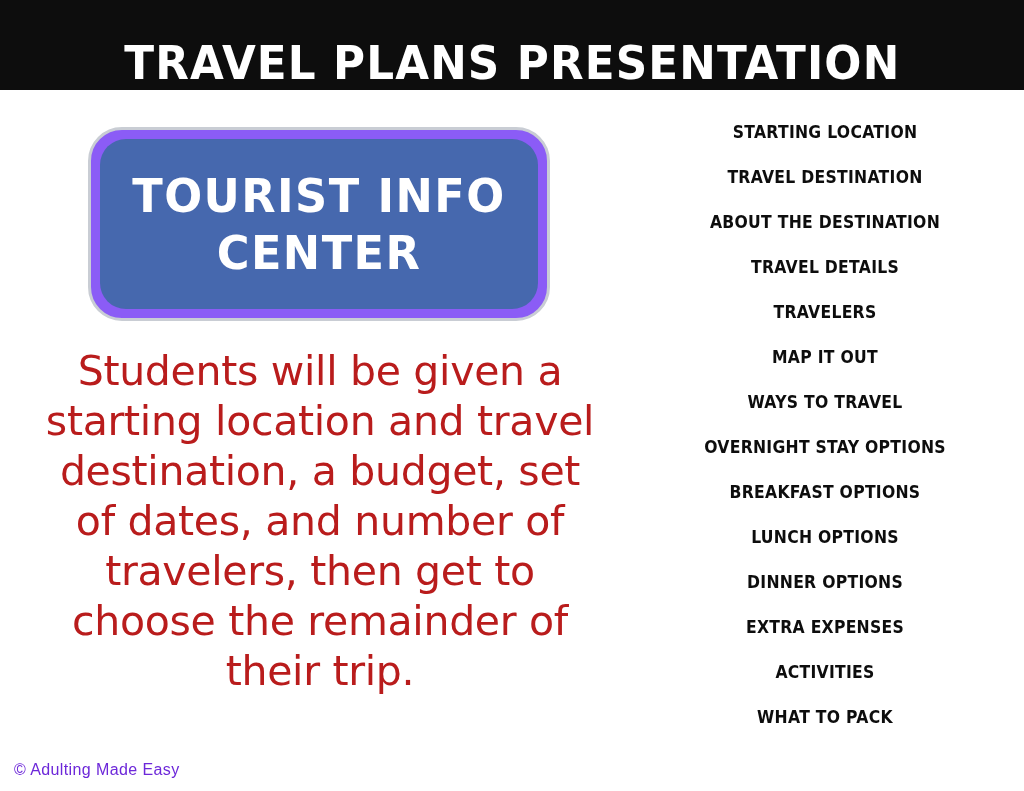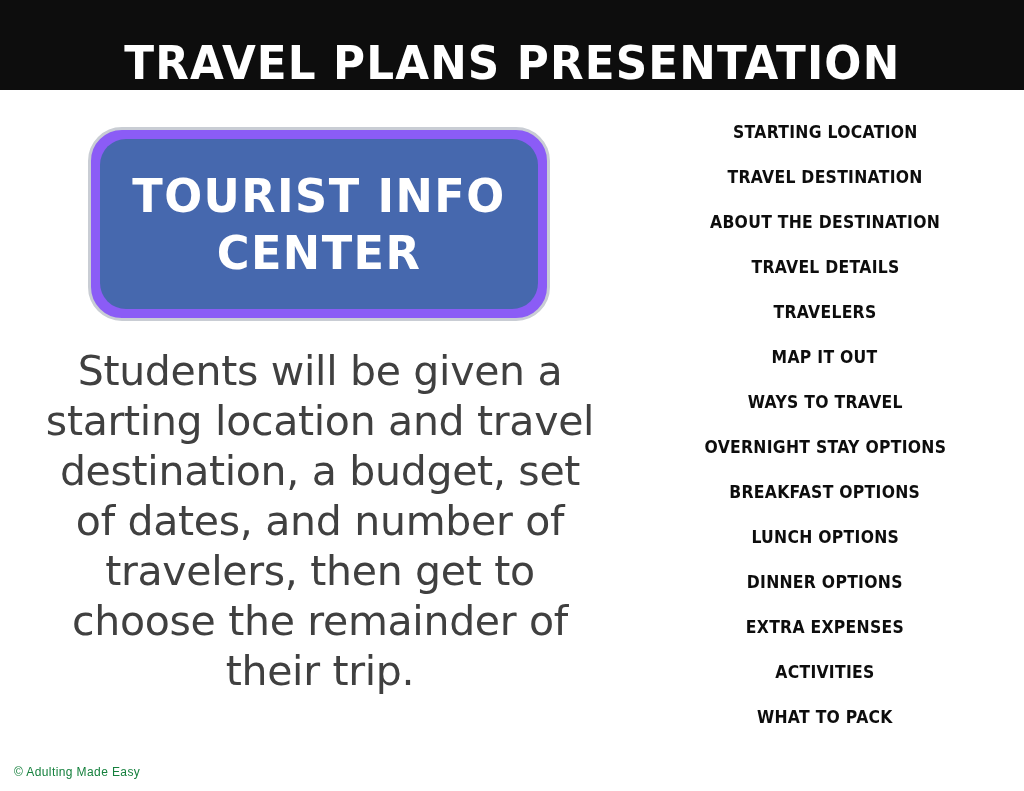--- a/index.html
+++ b/index.html
@@ -101,47 +101,46 @@
     padding: 0 14px;
   }
 
   
   .description {
     position: absolute;
     left: 40px;
     top: 248px;
     width: 560px;
     text-align: center;
-    color: #404040;
+    color: #b91c1c;
     font-family: "DejaVu Sans", sans-serif;
     font-size: 41px;
     line-height: 1.22;
     font-weight: 400;
     letter-spacing: -0.3px;
   }
 
   
   .credit {
     position: absolute;
     left: 14px;
     bottom: 12px;
     font-family: "Liberation Sans", sans-serif;
-    font-size: 12px;
-    color: #15803d;
+    font-size: 16px;
+    color: #6d28d9;
     letter-spacing: 0.4px;
   }
 
   
   .toc-list {
     list-style: none;
     margin: 0;
     padding: 0;
     display: flex;
     flex-direction: column;
-    align-items: center;
   }
   .toc-item {
     font-family: "DejaVu Sans", sans-serif;
     font-weight: bold;
     font-size: 17px;
     color: #0d0d0d;
     text-transform: uppercase;
     letter-spacing: 0.3px;
     line-height: 1;
     padding: 0;

